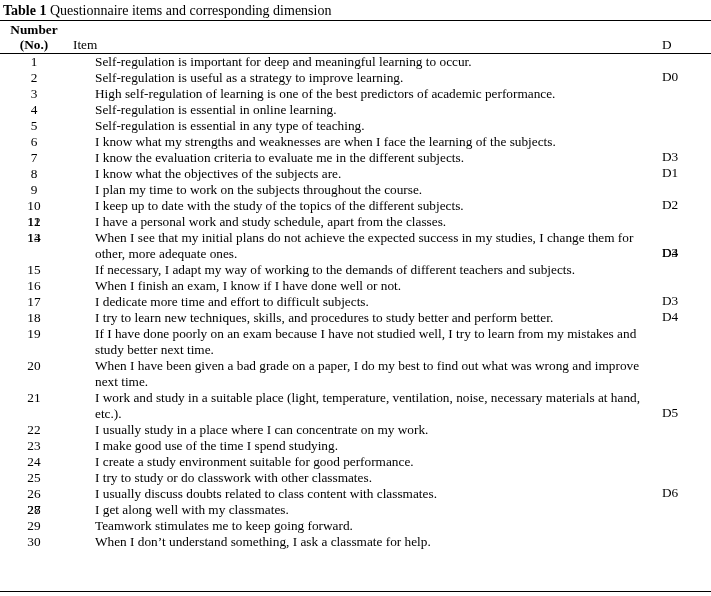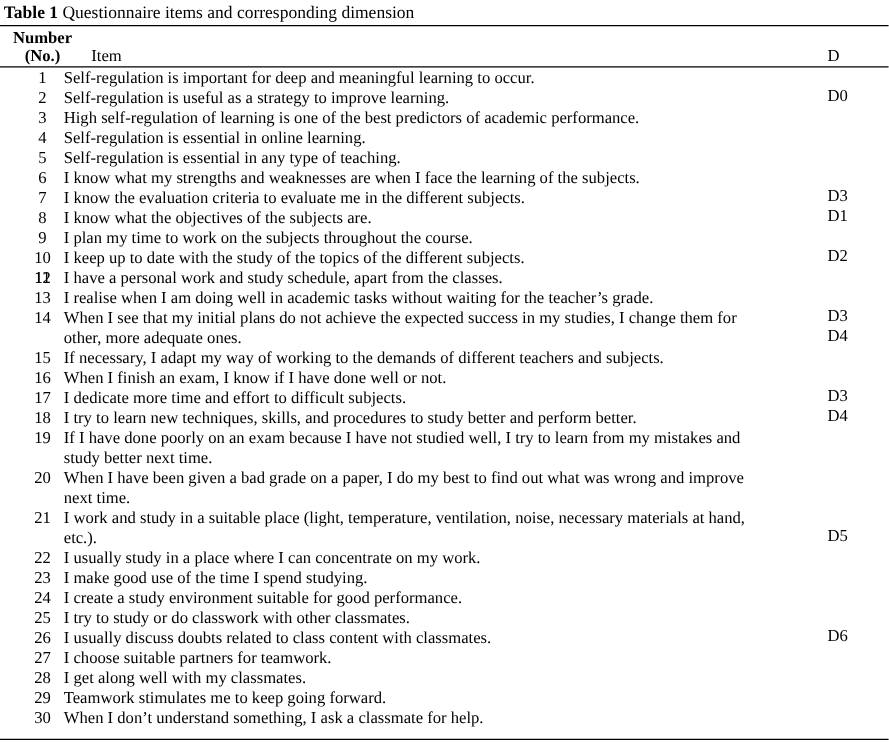--- a/index.html
+++ b/index.html
@@ -75,21 +75,21 @@
       line-height: 16px;
     }
     .row .n {
       position: absolute;
       left: 8px;
       width: 52px;
       text-align: center;
       top: 0;
     }
     .row .t {
-      margin-left: 51px;
+      margin-left: 95px;
       width: 565px;
       display: block;
     }
     .row .d {
       position: absolute;
       left: 662px;
       top: 15px;
     }
   </style>
 </head>
@@ -168,21 +168,20 @@
       <span class="n">11</span>
       <span class="d"></span>
     </div>
     <div class="row">
       <span class="n">12</span>
       <span class="t">I have a personal work and study schedule, apart from the classes.</span>
       <span class="d"></span>
     </div>
     <div class="row">
       <span class="n">13</span>
-      <span class="t">I realise when I am doing well in academic tasks without waiting for the teacher’s grade.</span>
       <span class="d">D3</span>
     </div>
     <div class="row">
       <span class="n">14</span>
       <span class="t">When I see that my initial plans do not achieve the expected success in my studies, I change them for other, more adequate ones.</span>
       <span class="d">D4</span>
     </div>
     <div class="row">
       <span class="n">15</span>
       <span class="t">If necessary, I adapt my way of working to the demands of different teachers and subjects.</span>
@@ -238,21 +237,20 @@
       <span class="t">I try to study or do classwork with other classmates.</span>
       <span class="d">D6</span>
     </div>
     <div class="row">
       <span class="n">26</span>
       <span class="t">I usually discuss doubts related to class content with classmates.</span>
       <span class="d"></span>
     </div>
     <div class="row">
       <span class="n">27</span>
-      <span class="t">I choose suitable partners for teamwork.</span>
       <span class="d"></span>
     </div>
     <div class="row">
       <span class="n">28</span>
       <span class="t">I get along well with my classmates.</span>
       <span class="d"></span>
     </div>
     <div class="row">
       <span class="n">29</span>
       <span class="t">Teamwork stimulates me to keep going forward.</span>

